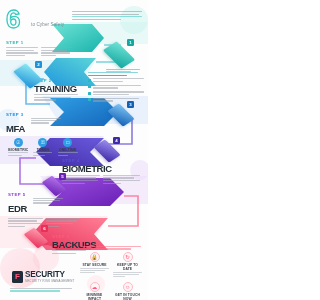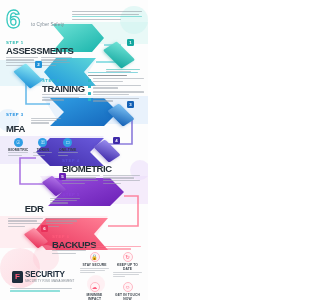--- a/index.html
+++ b/index.html
@@ -186,21 +186,20 @@
     <div class="intro">
       <span class="tl w100"></span>
         <span class="tl w95"></span>
       <span class="tl w100 hi"></span>
         <span class="tl w70"></span>
     </div>
   </div>
 
   <div class="step" style="left:6px; top:40px; width:66px;">
     <div class="step-kicker" style="color:#2ab8af">STEP 1</div>
-    <div class="step-title">ASSESSMENTS</div>
     <div class="cols">
       <div>
         <span class="tl w100"></span>
           <span class="tl w90"></span>
         <span class="tl w100"></span>
           <span class="tl w60"></span>
       </div>
       <div>
         <span class="tl w100"></span>
           <span class="tl w85"></span>
@@ -212,21 +211,21 @@
   <div class="iso" style="left:106px; top:42px; width:26px; height:26px;">
     <div class="iso-plate" style="background:linear-gradient(140deg,#6fe3d6,#14a79f);
          box-shadow:0 2px 4px rgba(25,160,150,.35);"></div>
     <div class="iso-num" style="background:#14a79f">1</div>
     <div class="iso-cap" style="top:27px">
       <span class="tl w80" style="background:#2ab8af"></span>
         <span class="tl w60"></span>
     </div>
   </div>
 
-  <div class="step" style="left:34px; top:78px; width:44px;margin-left:8px;">
+  <div class="step" style="left:34px; top:78px; width:44px;">
     <div class="step-kicker" style="color:#2ab7c4">STEP 2</div>
     <div class="step-title">TRAINING</div>
     <div style="margin-top:1.5px">
       <span class="tl w100"></span>
         <span class="tl w85"></span>
         <span class="tl w50"></span>
     </div>
   </div>
   <div class="step" style="left:88px; top:72px; width:56px;">
     <div style="margin-bottom:2px">
@@ -327,21 +326,21 @@
           <span class="tl w50"></span>
       </div>
     </div>
   </div>
   <div class="iso" style="left:96px; top:140px; width:22px; height:22px;">
     <div class="iso-plate" style="background:linear-gradient(140deg,#9a8ef0,#3f2aa8);
          box-shadow:0 2px 4px rgba(70,40,170,.35);"></div>
     <div class="iso-num" style="background:#3f2aa8">4</div>
   </div>
 
-  <div class="step" style="left:8px; top:192px; width:72px;text-align:right;">
+  <div class="step" style="left:8px; top:192px; width:72px;">
     <div class="step-kicker" style="color:#8b3fd8">STEP 5</div>
     <div>
       <span class="step-title">EDR</span>
       <span class="inline-note">
         <span class="tl w100"></span><span class="tl w90"></span><span class="tl w60"></span></span>
     </div>
     <div class="cols">
       <div>
         <span class="tl w100"></span>
           <span class="tl w85"></span>

